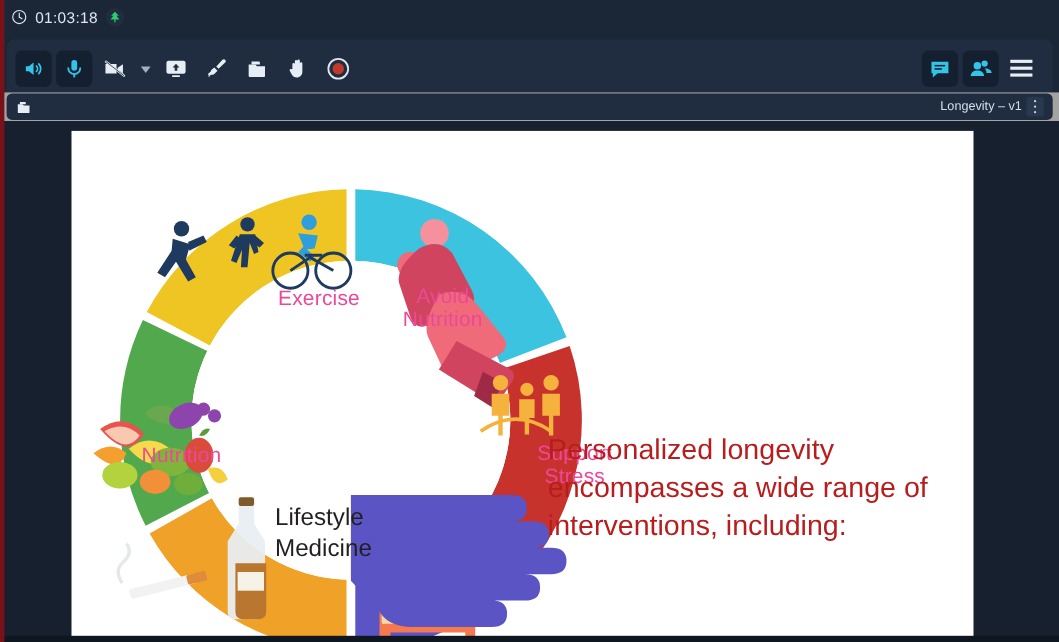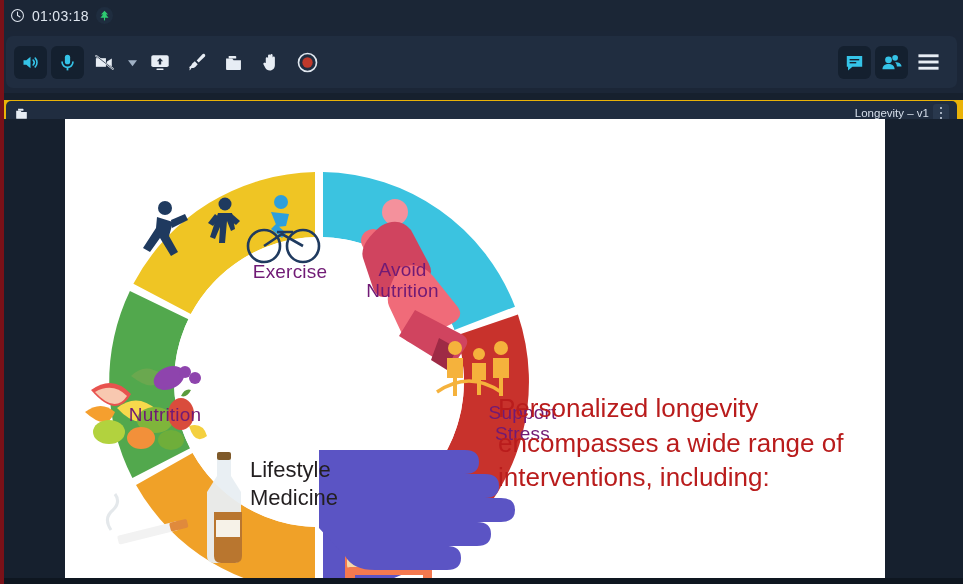--- a/index.html
+++ b/index.html
@@ -54,22 +54,22 @@
   }
   .tbtn.active { background: #14202f; }
   .tbtn svg { display: block; }
   .caret-btn {
     width: 14px; height: 30px; display: flex; align-items: center; justify-content: center;
     cursor: pointer; background: transparent; border: none;
   }
 
   
   .tabbar {
-    position: absolute; left: 0; top: 100px; width: 963px; height: 26px;
-    background: #eab308;
+    position: absolute; left: 0; top: 84px; width: 963px; height: 26px;
+    background: #a3a3a3;
   }
   .tabbar-inner {
     position: absolute; left: 6px; top: 1px; width: 951px; height: 24px;
     background: #202d40; border-radius: 5px;
     display: flex; align-items: center;
   }
   .doc-icon-wrap { margin-left: 8px; display: flex; align-items: center; }
   .doc-right { margin-left: auto; display: flex; align-items: center; gap: 4px; margin-right: 8px; }
   .doc-title { color: #d6dfeb; font-size: 11.5px; }
   .kebab {
@@ -88,21 +88,21 @@
     position: absolute; left: 65px; top: 0px; width: 820px; height: 465px;
     background: #ffffff; overflow: hidden;
   }
 
   
   .wheel {
     position: absolute; left: 0px; top: 1px; width: 508px; height: 465px;
   }
   .wheel svg { display: block; }
   .seg-label {
-    position: absolute; color: #701a75; font-size: 19px; line-height: 1.1;
+    position: absolute; color: #ec4899; font-size: 19px; line-height: 1.1;
     text-align: center; pointer-events: none; letter-spacing: .2px;
   }
   .lbl-exercise { left: 150px; top: 142px; width: 150px; }
   .lbl-stress   { left: 255px; top: 140px; width: 165px; }
   .lbl-social   { left: 385px; top: 283px; width: 145px; }
   .lbl-sleep    { left: 290px; top: 463px; width: 145px; }
   .lbl-avoid    { left: 100px; top: 460px; width: 185px; }
   .lbl-nutrition{ left: 20px;  top: 285px; width: 160px; }
   .center-label {
     position: absolute; left: 185px; top: 336px; width: 190px;

